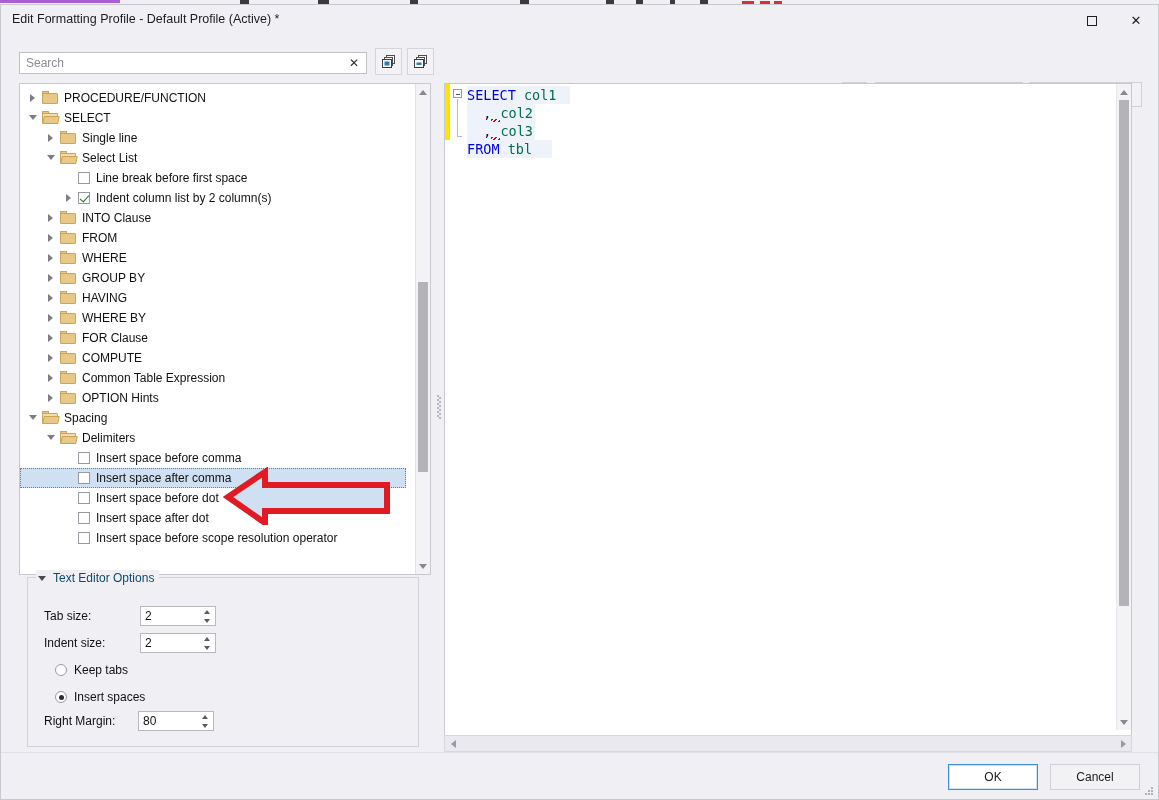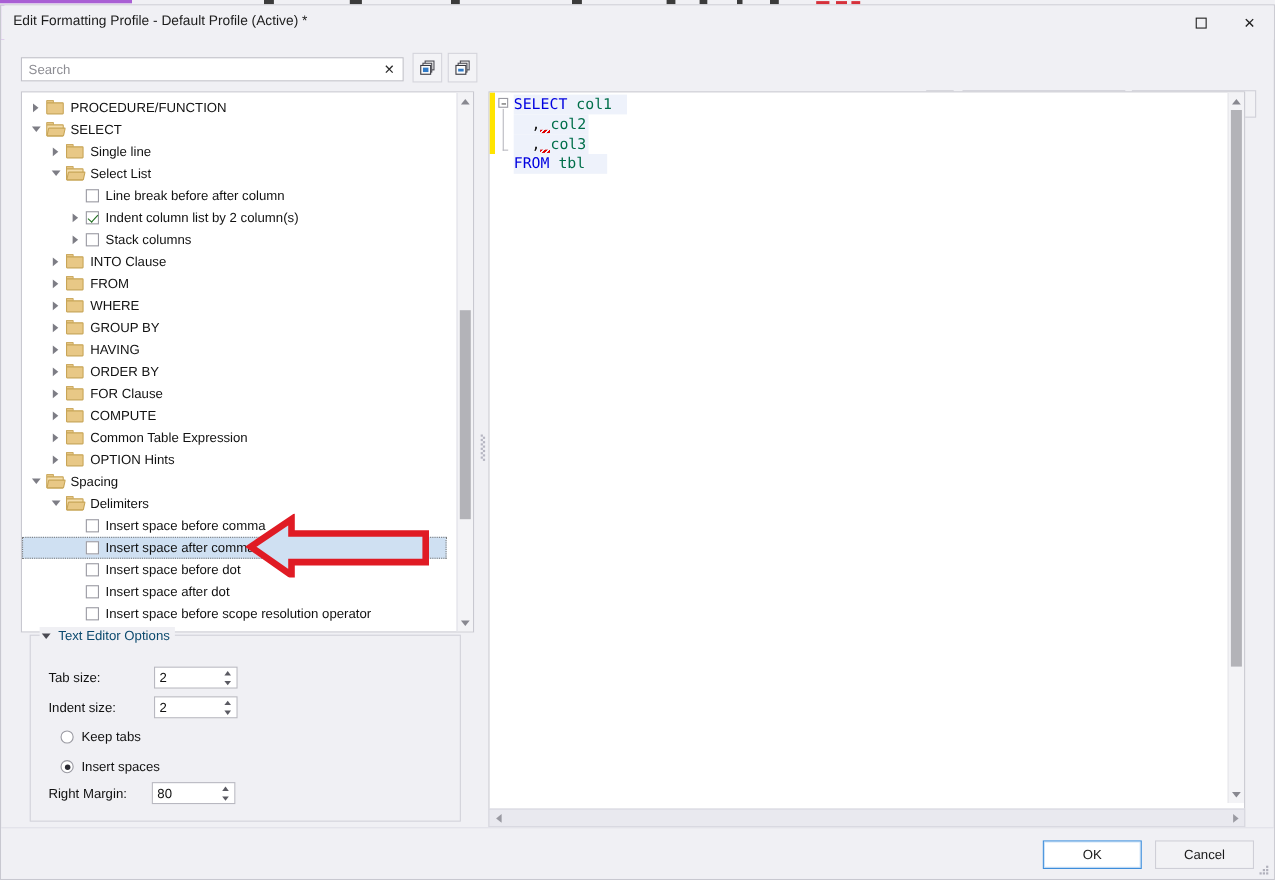--- a/index.html
+++ b/index.html
@@ -386,35 +386,29 @@
               <span class="tab"></span>
               <span class="body"></span>
               <span class="lid"></span>
             </span>
             <span class="tlabel">Select List</span>
           </div>
           <div class="trow">
             <span class="tw" style="width: 42px;"></span>
             <span class="arrow-c" style="visibility: hidden;"></span>
             <span class="cb"></span>
-            <span class="tlabel">Line break before after column</span>
+            <span class="tlabel">Line break before first space</span>
           </div>
           <div class="trow">
             <span class="tw" style="width: 42px;"></span>
             <span class="arrow-c"></span>
             <span class="cb checked"></span>
             <span class="tlabel">Indent column list by 2 column(s)</span>
           </div>
           <div class="trow">
-            <span class="tw" style="width: 42px;"></span>
-            <span class="arrow-c"></span>
-            <span class="cb"></span>
-            <span class="tlabel">Stack columns</span>
-          </div>
-          <div class="trow">
             <span class="tw" style="width: 24px;"></span>
             <span class="arrow-c"></span>
             <span class="folder">
               <span class="tab"></span>
               <span class="body"></span>
             </span>
             <span class="tlabel">INTO Clause</span>
           </div>
           <div class="trow">
             <span class="tw" style="width: 24px;"></span>
@@ -452,21 +446,21 @@
             </span>
             <span class="tlabel">HAVING</span>
           </div>
           <div class="trow">
             <span class="tw" style="width: 24px;"></span>
             <span class="arrow-c"></span>
             <span class="folder">
               <span class="tab"></span>
               <span class="body"></span>
             </span>
-            <span class="tlabel">ORDER BY</span>
+            <span class="tlabel">WHERE BY</span>
           </div>
           <div class="trow">
             <span class="tw" style="width: 24px;"></span>
             <span class="arrow-c"></span>
             <span class="folder">
               <span class="tab"></span>
               <span class="body"></span>
             </span>
             <span class="tlabel">FOR Clause</span>
           </div>

